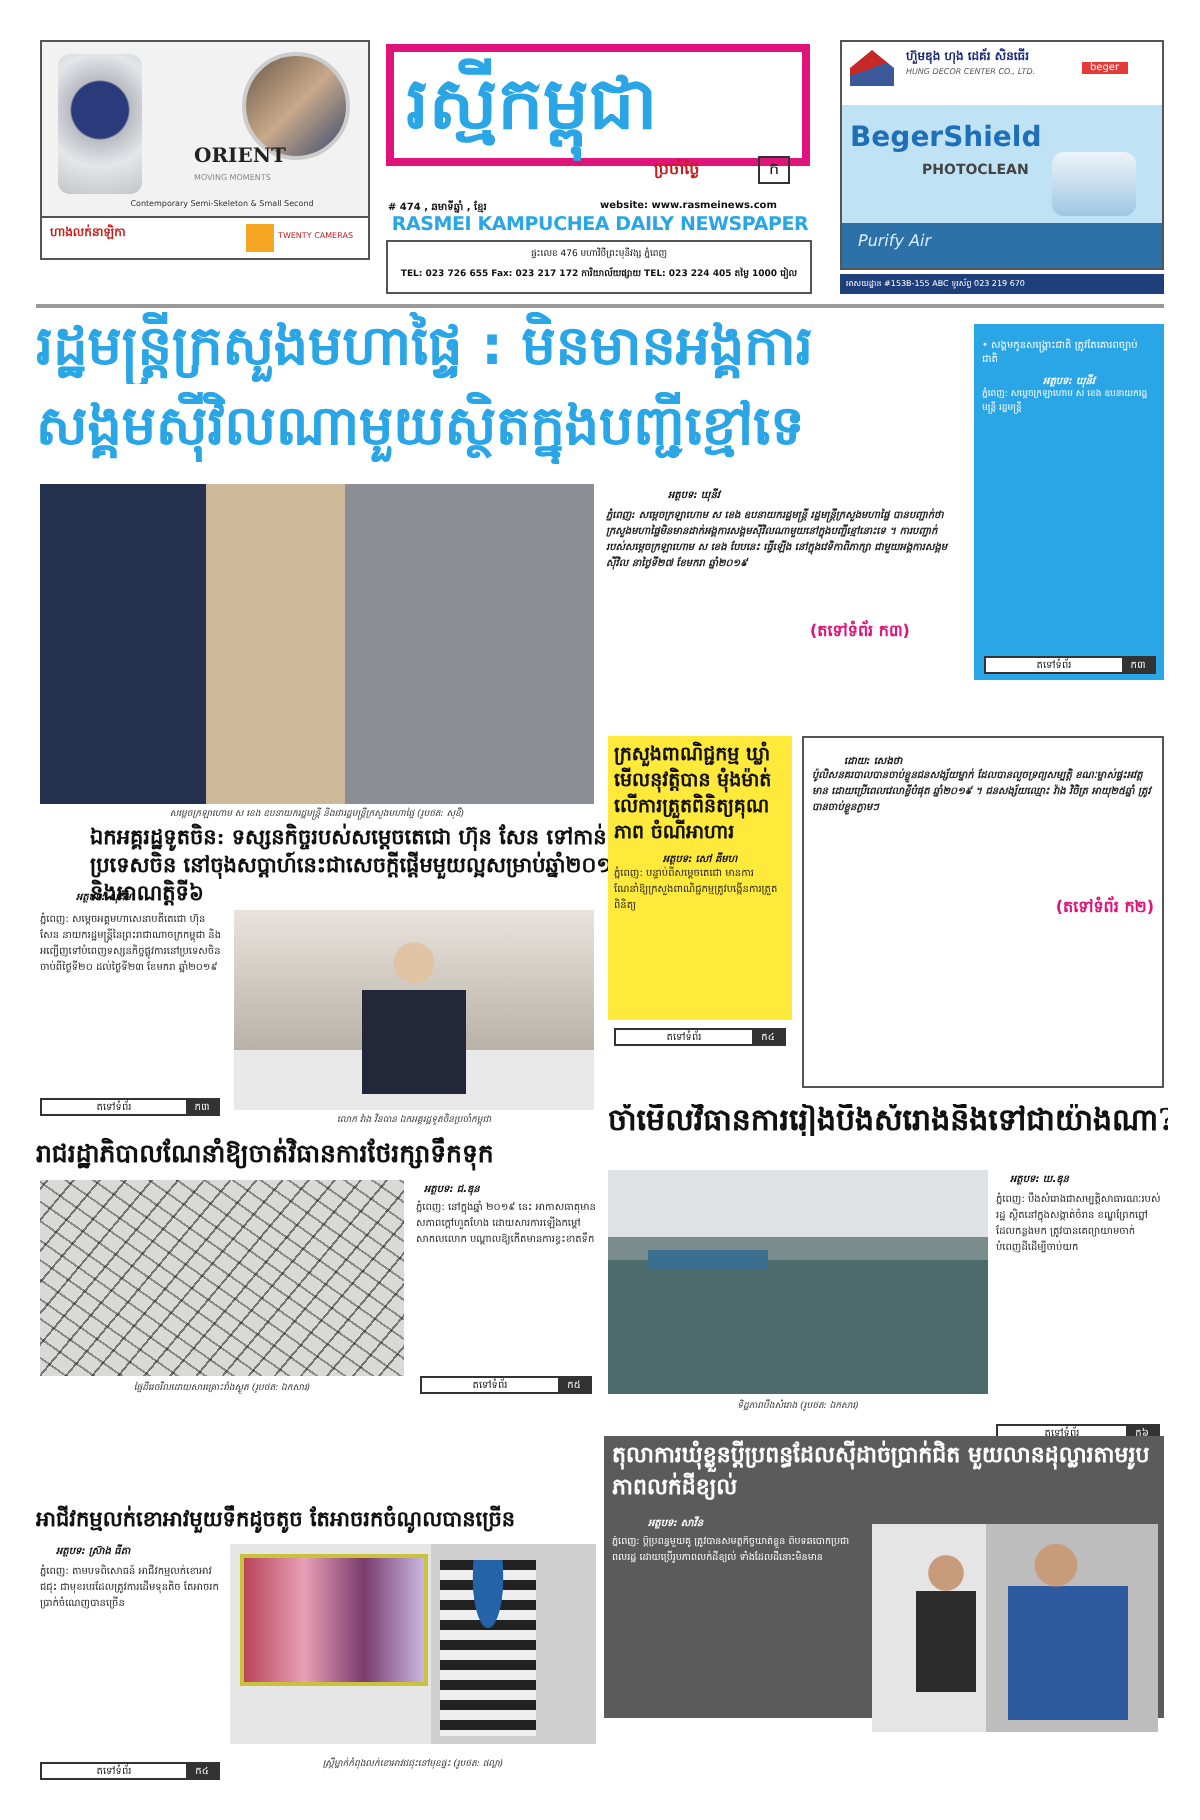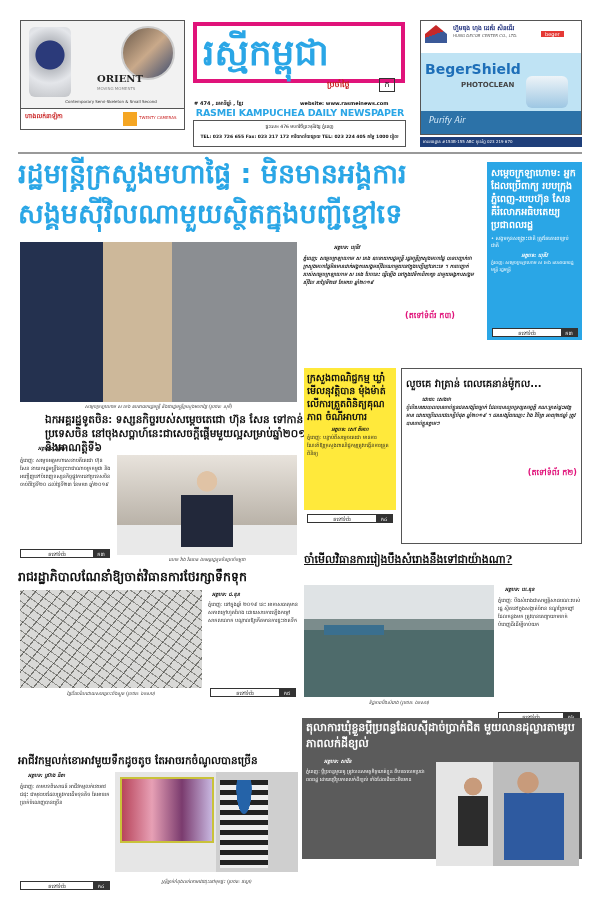--- a/index.html
+++ b/index.html
@@ -62,21 +62,20 @@
 <div class="abs" style="left:18px;top:196px;width:460px;font-size:27px;font-weight:bold;color:#2aa6e6;line-height:36px;white-space:nowrap;overflow:hidden;">សង្គមស៊ីវិលណាមួយស្ថិតក្នុងបញ្ជីខ្មៅទេ</div>
 
 <div class="abs ph" style="left:20px;top:242px;width:277px;height:160px;background:linear-gradient(90deg,#24314f 0 30%,#cdb89a 30% 55%,#8b8e92 55% 100%);"></div>
 <div class="abs cap" style="left:20px;top:404px;width:277px;">សម្តេចក្រឡាហោម ស ខេង ឧបនាយករដ្ឋមន្ត្រី និងជារដ្ឋមន្ត្រីក្រសួងមហាផ្ទៃ (រូបថត: សុខឺ)</div>
 
 <div class="abs byline" style="left:334px;top:244px;">អត្ថបទ: ឃុនីវ</div>
 <div class="abs khbody" style="left:303px;top:254px;width:175px;height:56px;font-weight:bold;font-style:italic;">ភ្នំពេញ: សម្តេចក្រឡាហោម ស ខេង ឧបនាយករដ្ឋមន្ត្រី រដ្ឋមន្ត្រីក្រសួងមហាផ្ទៃ បានបញ្ជាក់ថា ក្រសួងមហាផ្ទៃមិនមានដាក់អង្គការសង្គមស៊ីវិលណាមួយនៅក្នុងបញ្ជីខ្មៅនោះទេ ។ ការបញ្ជាក់របស់សម្តេចក្រឡាហោម ស ខេង បែបនេះ ធ្វើឡើង នៅក្នុងវេទិកាពិភាក្សា ជាមួយអង្គការសង្គមស៊ីវិល នាថ្ងៃទី២៧ ខែមករា ឆ្នាំ២០១៩</div>
 <div class="abs" style="left:405px;top:310px;font-size:8px;font-weight:bold;color:#e0137a;">(តទៅទំព័រ ក៣)</div>
 
 <div class="abs" style="left:487px;top:162px;width:95px;height:178px;background:#2aa6e6;color:#fff;padding:4px;box-sizing:border-box;">
-  <div style="font-size:9.5px;font-weight:bold;line-height:13px;">សម្តេចក្រឡាហោម: អ្នកដែលប្រើពាក្យ របបក្រុងភ្នំពេញ-របបហ៊ុន សែន គឺរំលោភអធិបតេយ្យ ប្រជាពលរដ្ឋ</div>
   <div style="font-size:5px;margin-top:4px;line-height:7px;">• សង្គមកូនសង្គ្រោះជាតិ ត្រូវតែគោរពច្បាប់ ជាតិ</div>
   <div style="font-size:5px;font-weight:bold;font-style:italic;margin-top:3px;text-align:center;">អត្ថបទ: ឃុនីវ</div>
   <div style="font-size:4.5px;line-height:7px;">ភ្នំពេញ: សម្តេចក្រឡាហោម ស ខេង ឧបនាយករដ្ឋមន្ត្រី រដ្ឋមន្ត្រី</div>
 </div>
 <div class="abs cont" style="left:492px;top:328px;width:86px;">
   <span class="l">តទៅទំព័រ</span>
   <span class="r">ក៣</span>
 </div>
 
 <div class="abs hline" style="left:18px;top:412px;width:283px;font-size:10.5px;line-height:14px;margin-left:27px;">ឯកអគ្គរដ្ឋទូតចិន: ទស្សនកិច្ចរបស់សម្តេចតេជោ ហ៊ុន សែន ទៅកាន់ប្រទេសចិន នៅចុងសប្តាហ៍នេះជាសេចក្តីផ្តើមមួយល្អសម្រាប់ឆ្នាំ២០១៩ និងអាណត្តិទី៦</div>
@@ -95,37 +94,36 @@
   <div style="font-size:9.5px;font-weight:bold;line-height:13px;">ក្រសួងពាណិជ្ជកម្ម ឃ្លាំមើលនុវត្តិបាន មុំងម៉ាត់លើការត្រួតពិនិត្យគុណភាព ចំណីអាហារ</div>
   <div style="font-size:5px;font-weight:bold;font-style:italic;margin-top:3px;text-align:center;">អត្ថបទ: សៅ គីមហ</div>
   <div class="khbody" style="height:24px;">ភ្នំពេញ: បន្ទាប់ពីសម្តេចតេជោ មានការណែនាំឱ្យក្រសួងពាណិជ្ជកម្មត្រូវបង្កើនការត្រួតពិនិត្យ</div>
 </div>
 <div class="abs cont" style="left:307px;top:514px;width:86px;">
   <span class="l">តទៅទំព័រ</span>
   <span class="r">ក៤</span>
 </div>
 
 <div class="abs box" style="left:401px;top:368px;width:181px;height:176px;padding:4px;">
-  <div style="font-size:10px;font-weight:bold;margin-top:4px;white-space:nowrap;">លួចគេ វាត្រាន់ ពេលគេនាន់ម៉ូកល...</div>
   <div style="font-size:5px;font-weight:bold;font-style:italic;margin:4px 0 0 16px;">ដោយ: សេងថា</div>
   <div class="khbody" style="height:64px;font-weight:bold;font-style:italic;">ប៉ូលិសនគរបាលបានចាប់ខ្លួនជនសង្ស័យម្នាក់ ដែលបានលួចទ្រព្យសម្បត្តិ ខណៈម្ចាស់ផ្ទះអវត្តមាន ដោយប្រើពេលវេលាខ្លីបំផុត ឆ្នាំ២០១៩ ។ ជនសង្ស័យឈ្មោះ វ៉ាង វិចិត្រ អាយុ២៥ឆ្នាំ ត្រូវបានចាប់ខ្លួនភ្លាមៗ</div>
   <div style="font-size:8px;font-weight:bold;color:#e0137a;text-align:right;">(តទៅទំព័រ ក២)</div>
 </div>
 
 <div class="abs hline" style="left:18px;top:568px;width:283px;font-size:12.5px;line-height:18px;white-space:nowrap;overflow:hidden;">រាជរដ្ឋាភិបាលណែនាំឱ្យចាត់វិធានការថែរក្សាទឹកទុក</div>
 <div class="abs" style="left:20px;top:590px;width:182px;height:98px;background:repeating-linear-gradient(35deg,#d9d9d7 0 7px,#8a8a86 7px 8px),repeating-linear-gradient(-50deg,transparent 0 9px,#8a8a86 9px 10px);background-blend-mode:multiply;"></div>
 <div class="abs cap" style="left:20px;top:691px;width:182px;">ផ្ទៃដីរេចរឹលដោយសារគ្រោះរាំងស្ងួត (រូបថត: ឯកសារ)</div>
 <div class="abs byline" style="left:212px;top:591px;">អត្ថបទ: ជ.ឌុន</div>
 <div class="abs khbody" style="left:208px;top:600px;width:92px;height:80px;">ភ្នំពេញ: នៅក្នុងឆ្នាំ ២០១៩ នេះ អាកាសធាតុមានសភាពក្តៅហួតហែង ដោយសារការឡើងកម្តៅ សាកលលោក បណ្តាលឱ្យកើតមានការខ្វះខាតទឹក</div>
 <div class="abs cont" style="left:210px;top:688px;width:86px;">
   <span class="l">តទៅទំព័រ</span>
   <span class="r">ក៥</span>
 </div>
 
-<div class="abs hline" style="left:304px;top:552px;width:280px;font-size:11px;line-height:16px;white-space:nowrap;overflow:hidden;text-decoration:underline;">ចាំមើលវិធានការរៀងបឹងសំរោងនឹងទៅជាយ៉ាងណា?</div>
+<div class="abs hline" style="left:304px;top:552px;width:280px;font-size:15px;line-height:16px;white-space:nowrap;overflow:hidden;">ចាំមើលវិធានការរៀងបឹងសំរោងនឹងទៅជាយ៉ាងណា?</div>
 <div class="abs" style="left:304px;top:585px;width:190px;height:112px;background:linear-gradient(#dfe3e5 0 30%,#7b8c8c 30% 40%,#4e6b6b 40%);">
   <div class="abs" style="left:20px;top:40px;width:60px;height:10px;background:#3a6f8f;"></div>
 </div>
 <div class="abs cap" style="left:304px;top:700px;width:190px;">ទិដ្ឋភាពបឹងសំរោង (រូបថត: ឯកសារ)</div>
 <div class="abs byline" style="left:505px;top:586px;">អត្ថបទ: ឃ.ឌុន</div>
 <div class="abs khbody" style="left:498px;top:596px;width:84px;height:100px;">ភ្នំពេញ: បឹងសំរោងជាសម្បត្តិសាធារណៈរបស់រដ្ឋ ស្ថិតនៅក្នុងសង្កាត់ចំរាន ខណ្ឌព្រែកព្នៅ ដែលកន្លងមក ត្រូវបានគេព្យាយាមចាក់បំពេញដីដើម្បីចាប់យក</div>
 <div class="abs cont" style="left:498px;top:712px;width:82px;">
   <span class="l">តទៅទំព័រ</span>
   <span class="r">ក៦</span>
 </div>

